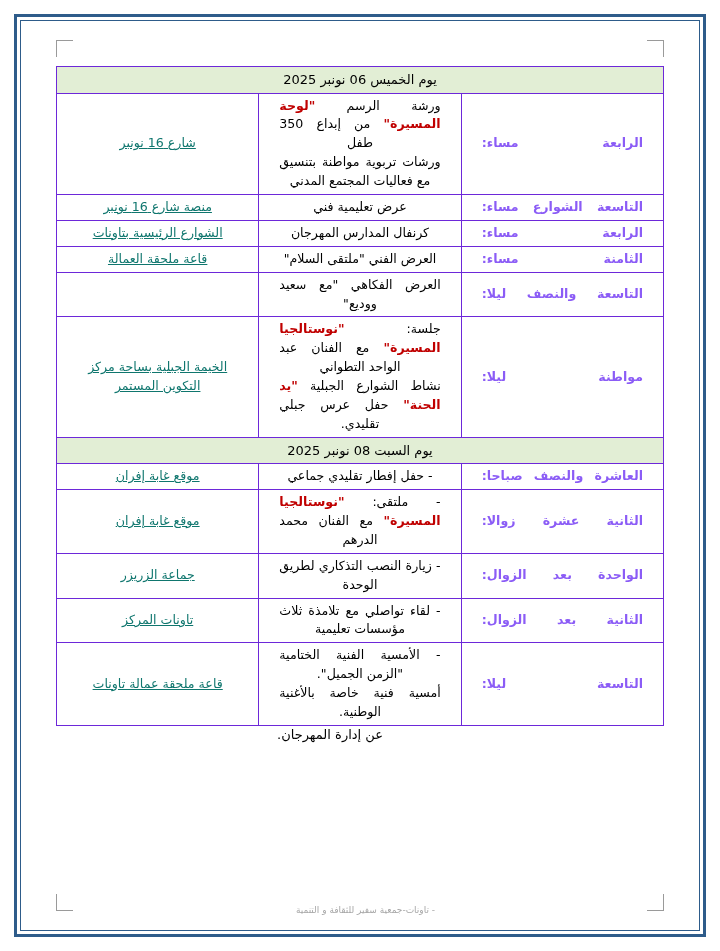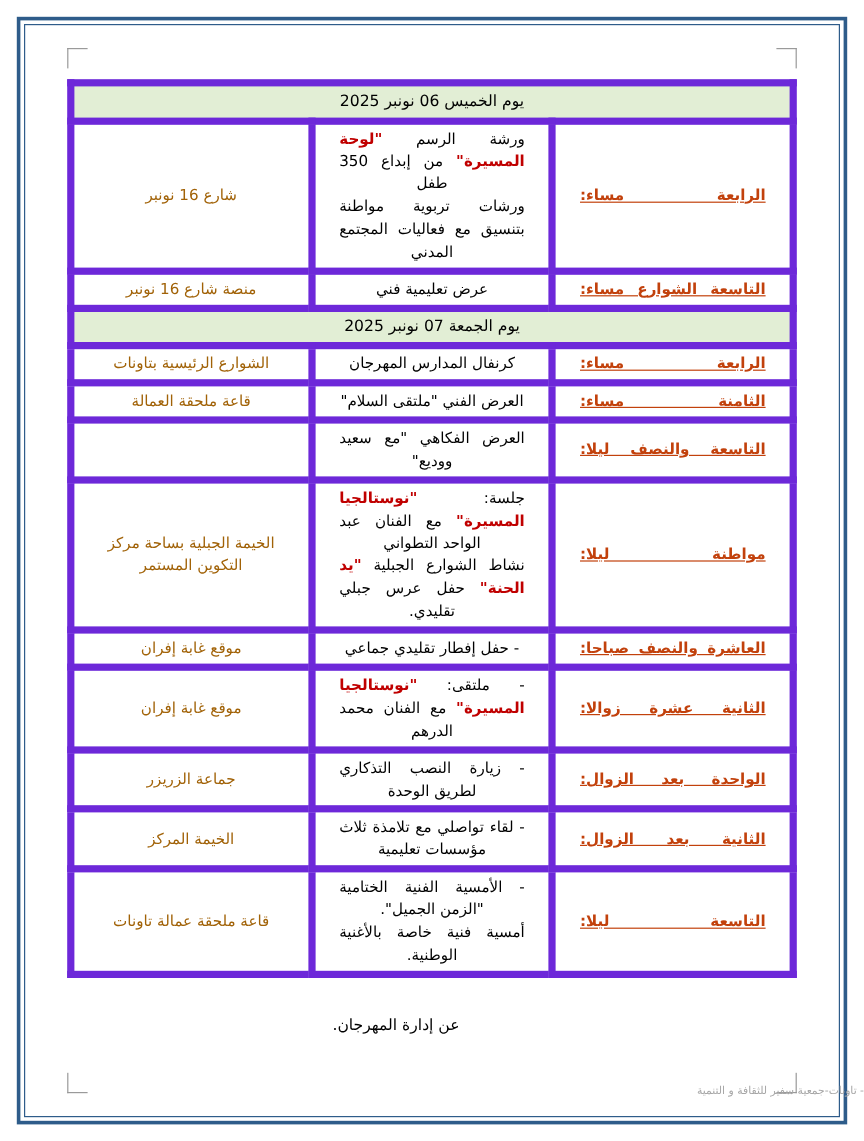--- a/index.html
+++ b/index.html
@@ -61,61 +61,61 @@
   }
 
   table.schedule {
     width: 100%;
     border-collapse: collapse;
     table-layout: fixed;
     font-size: 12.6px;
     line-height: 1.5;
   }
   table.schedule td {
-    border: 6px solid #6d28d9;
+    border: 1px solid #6d28d9;
     padding: 3px 20px;
     vertical-align: middle;
   }
   .day-header td {
     background: #e2eed5;
     text-align: center;
     font-size: 13px;
     padding: 4px 6px;
   }
   .col-time  { width: 120px; text-align: justify; text-align-last: justify; }
   .col-act   { width: 322px; text-align: center; }
   .col-place { width: 152px; text-align: center; }
 
   .time-cell {
-    color: #c2410c;
+    color: #8b5cf6;
     font-weight: bold;
-    text-decoration: underline;
   }
   .act-cell { color: #000; }
-  .place-cell { color: #a16207; }
+  .place-cell { color: #0f766e; text-decoration: underline; }
 
   .hl {
     color: #c00000;
     font-weight: bold;
   }
   .ln { display: block; }
   .justify { text-align: justify; text-align-last: center; }
 
   .closing {
-    margin-top: 32px;
+    margin-top: 1px;
     font-size: 13px;
     text-align: center;
     padding-right: 60px;
   }
 
   .footer {
     position: absolute;
     left: 0;
     right: 0;
     bottom: 36px;
+    text-align: center;
     font-size: 9px;
     color: #a6a6a6;
     padding-left: 11px;
   }
 </style>
 </head>
 <body>
 
 <div class="page">
   <div class="frame-outer"></div>
@@ -139,23 +139,20 @@
             </td>
             <td class="col-place place-cell">شارع 16 نونبر</td>
           </tr>
           <tr>
             <td class="col-time time-cell">التاسعة الشوارع مساء:</td>
             <td class="col-act act-cell">
               <span class="ln justify"><span>عرض تعليمية فني</span></span>
             </td>
             <td class="col-place place-cell">منصة شارع 16 نونبر</td>
           </tr>
-          <tr class="day-header">
-            <td colspan="3">يوم الجمعة 07 نونبر 2025</td>
-          </tr>
           <tr>
             <td class="col-time time-cell">الرابعة مساء:</td>
             <td class="col-act act-cell">
               <span class="ln justify"><span>كرنفال المدارس المهرجان</span></span>
             </td>
             <td class="col-place place-cell">الشوارع الرئيسية بتاونات</td>
           </tr>
           <tr>
             <td class="col-time time-cell">الثامنة مساء:</td>
             <td class="col-act act-cell">
@@ -171,20 +168,23 @@
             <td class="col-place place-cell"></td>
           </tr>
           <tr>
             <td class="col-time time-cell">مواطنة ليلا:</td>
             <td class="col-act act-cell">
               <span class="ln justify"><span>جلسة: </span><span class="hl">"نوستالجيا المسيرة"</span><span> مع الفنان عبد الواحد التطواني</span></span>
               <span class="ln justify"><span>نشاط الشوارع الجبلية </span><span class="hl">"يد الحنة"</span><span> حفل عرس جبلي تقليدي.</span></span>
             </td>
             <td class="col-place place-cell">الخيمة الجبلية بساحة مركز التكوين المستمر</td>
           </tr>
+          <tr class="day-header">
+            <td colspan="3">يوم السبت 08 نونبر 2025</td>
+          </tr>
           <tr>
             <td class="col-time time-cell">العاشرة والنصف صباحا:</td>
             <td class="col-act act-cell">
               <span class="ln justify"><span>- حفل إفطار تقليدي جماعي</span></span>
             </td>
             <td class="col-place place-cell">موقع غابة إفران</td>
           </tr>
           <tr>
             <td class="col-time time-cell">الثانية عشرة زوالا:</td>
             <td class="col-act act-cell">
@@ -197,21 +197,21 @@
             <td class="col-act act-cell">
               <span class="ln justify"><span>- زيارة النصب التذكاري لطريق الوحدة</span></span>
             </td>
             <td class="col-place place-cell">جماعة الزريزر</td>
           </tr>
           <tr>
             <td class="col-time time-cell">الثانية بعد الزوال:</td>
             <td class="col-act act-cell">
               <span class="ln justify"><span>- لقاء تواصلي مع تلامذة ثلاث مؤسسات تعليمية</span></span>
             </td>
-            <td class="col-place place-cell">الخيمة المركز</td>
+            <td class="col-place place-cell">تاونات المركز</td>
           </tr>
           <tr>
             <td class="col-time time-cell">التاسعة ليلا:</td>
             <td class="col-act act-cell">
               <span class="ln justify"><span>- الأمسية الفنية الختامية "الزمن الجميل".</span></span>
               <span class="ln justify"><span>أمسية فنية خاصة بالأغنية الوطنية.</span></span>
             </td>
             <td class="col-place place-cell">قاعة ملحقة عمالة تاونات</td>
           </tr>
         </tbody>

